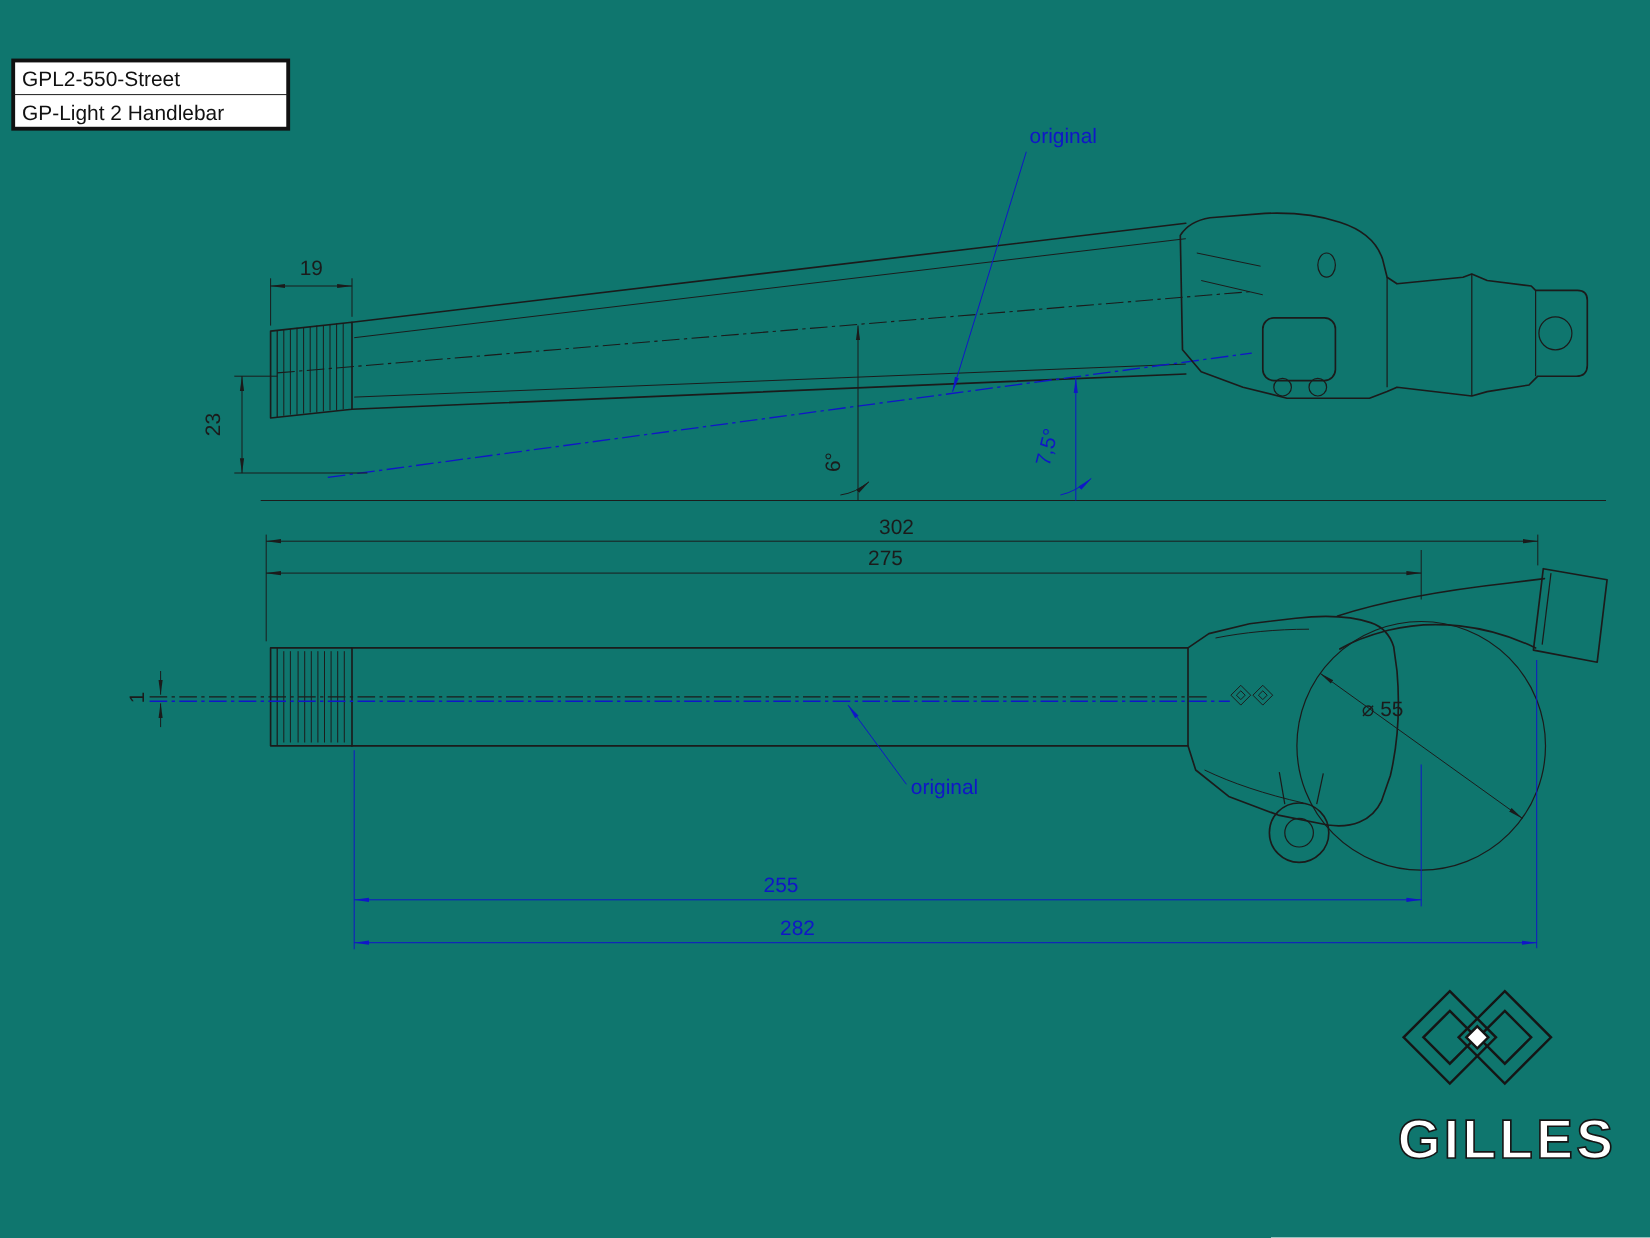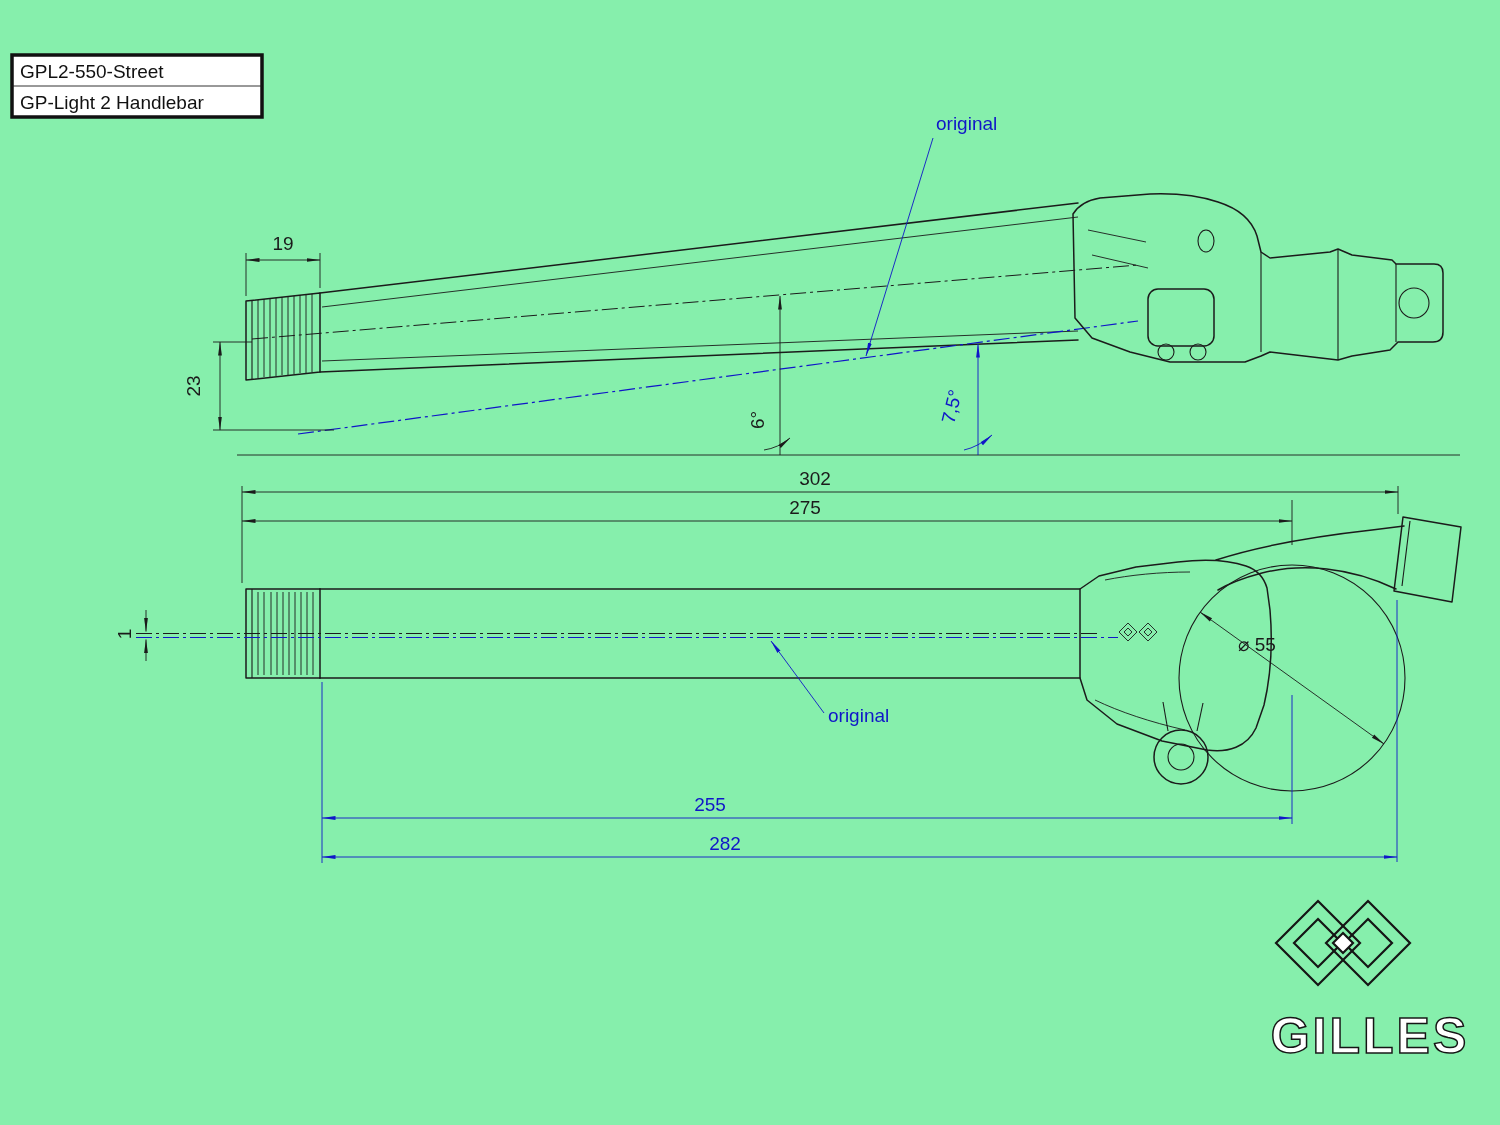--- a/index.html
+++ b/index.html
@@ -1,16 +1,16 @@
 <!DOCTYPE html>
 <html><head>
 <meta charset="utf-8">
 <style>
   html,body{margin:0;padding:0;background:#ffffff;}
-  .sheet{position:relative;width:1500px;height:1125px;background:#86efac;overflow:hidden;
+  .sheet{position:relative;width:1500px;height:1125px;background:#0f766e;overflow:hidden;
          font-family:"Liberation Sans",sans-serif;}
   svg{display:block;}
   text{font-family:"Liberation Sans","DejaVu Sans",sans-serif;}
   .ln   {stroke:#1b1b1b;stroke-width:1.5;fill:none;stroke-linejoin:round;stroke-linecap:round;}
   .med  {stroke:#1b1b1b;stroke-width:1.1;fill:none;stroke-linejoin:round;}
   .thin {stroke:#1b1b1b;stroke-width:0.9;fill:none;}
   .cl   {stroke:#1b1b1b;stroke-width:1;fill:none;stroke-dasharray:16 4 3 4;}
   .bcl  {stroke:#1016c8;stroke-width:1.2;fill:none;stroke-dasharray:16 4 3 4;}
   .bthin{stroke:#1016c8;stroke-width:0.9;fill:none;}
   .dim  {font-size:19px;fill:#1b1b1b;}

